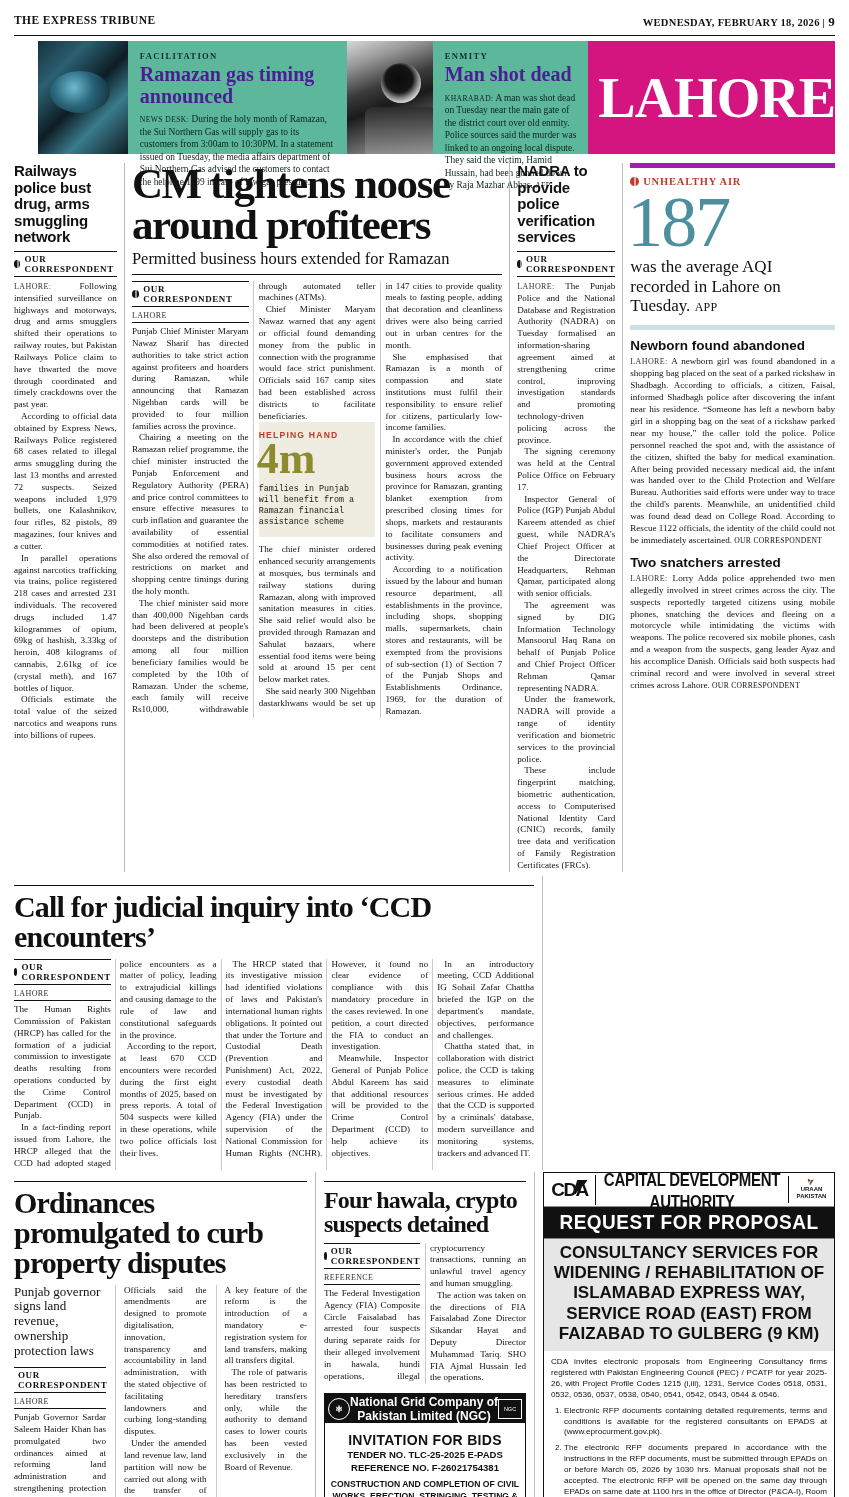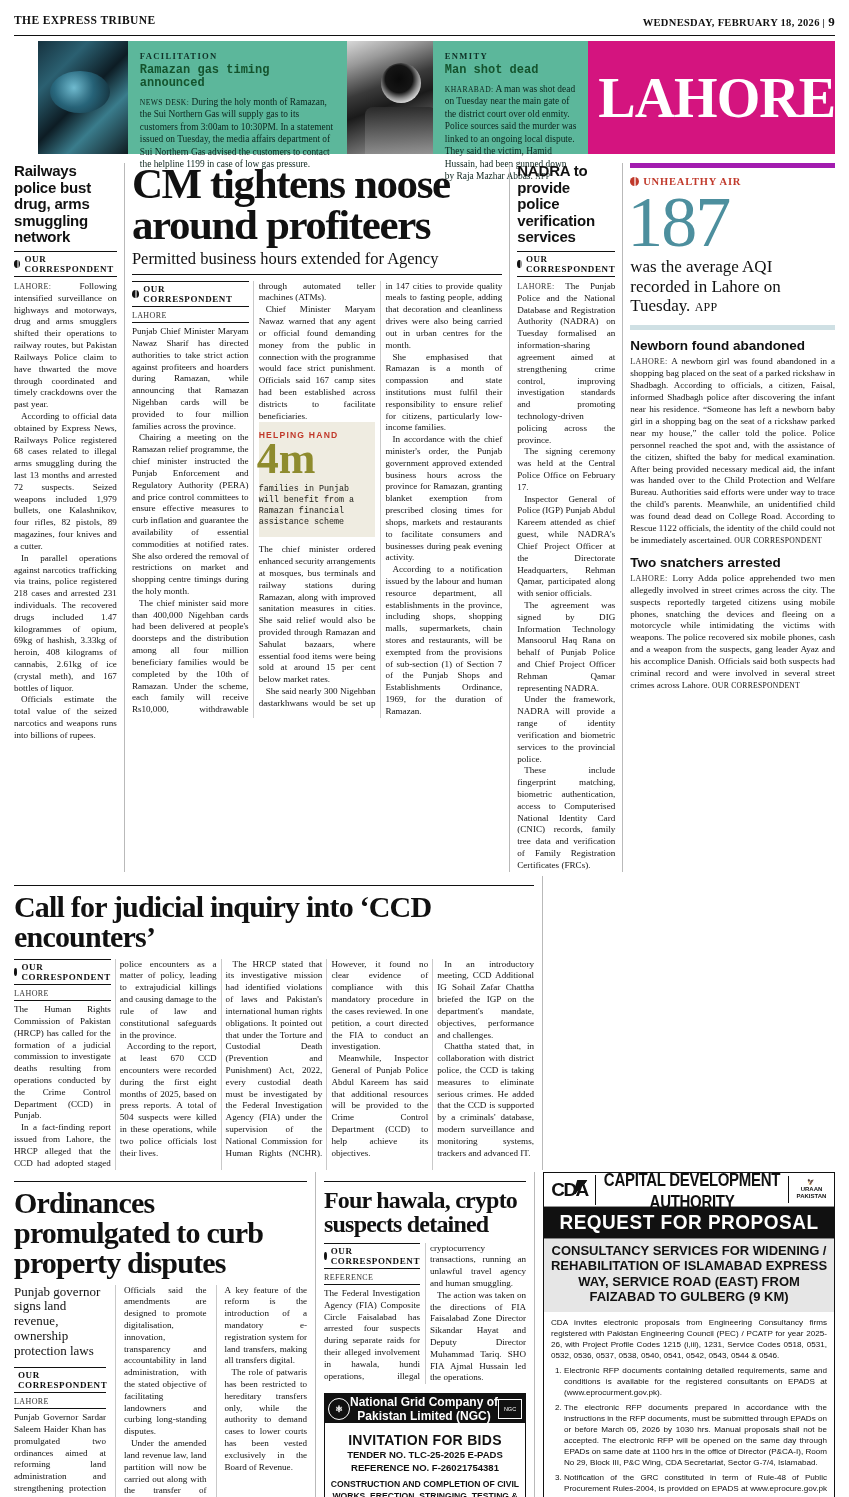--- a/index.html
+++ b/index.html
@@ -26,22 +26,22 @@
   .ban-photo { width:110px; background:
       linear-gradient(135deg,#16323f 0%,#2b6071 25%,#0d1c24 50%,#3a7c8c 70%,#101c21 100%);
     position:relative; overflow:hidden; }
   .ban-photo::after{content:"";position:absolute;left:12px;top:30px;width:60px;height:42px;
     border-radius:50%;background:radial-gradient(circle at 40% 40%,#7fd2e8 0%,#2a6d84 45%,#0b1a22 100%);opacity:.85;}
   .ban-green { background:#5cb79b; color:#0d2b23; padding:10px 12px 8px 12px; }
   .ban-green.a { width:263px; }
   .ban-green.b { width:185px; }
   .ban-kicker { font-family:"Liberation Serif",serif; font-size:8.6px; letter-spacing:1.3px;
     font-weight:700; color:#0e3027; margin-bottom:3px; }
-  .ban-head { font-family:Liberation Mono, monospace; font-weight:700; font-size:12px;
-    line-height:1.08; color:#14532d; margin-bottom:6px; }
+  .ban-head { font-family:Liberation Serif, serif; font-weight:700; font-size:20px;
+    line-height:1.08; color:#4c1d95; margin-bottom:6px; }
   .ban-body { font-size:9.4px; line-height:1.33; color:#0c241d; }
   .ban-body .dateline { font-variant:small-caps; font-size:7.6px; letter-spacing:.4px; }
   .ban-gun { width:105px; background:
      linear-gradient(160deg,#d8d8d8 0%,#9a9a9a 18%,#3a3a3a 40%,#1a1a1a 55%,#6e6e6e 80%,#cfcfcf 100%); position:relative; overflow:hidden;}
   .ban-gun::before{content:"";position:absolute;left:34px;top:22px;width:40px;height:40px;border-radius:50%;
     background:radial-gradient(circle at 45% 40%,#0a0a0a 0%,#151515 42%,#8e8e8e 60%,#eee 78%,#5a5a5a 100%);}
   .ban-gun::after{content:"";position:absolute;left:18px;top:66px;width:72px;height:48px;
     background:linear-gradient(180deg,#2c2c2c,#8f8f8f);border-radius:8px 8px 0 0;opacity:.9;}
   .ban-lahore { flex:1; background:#d4147f; color:#fff; display:flex; align-items:center;
     justify-content:flex-start; padding-left:10px; }
@@ -116,21 +116,21 @@
     border-right:1.2px solid #111; letter-spacing:-1.5px; position:relative; overflow:hidden;}
   .cda-mark::after{content:"";position:absolute;right:2px;top:5px;width:18px;height:14px;
     background:linear-gradient(120deg,#111 40%,transparent 41%); transform:skewX(-18deg);}
   .cda-title { flex:1; text-align:center; font-family:"Liberation Sans",sans-serif; font-weight:700;
     font-size:15px; letter-spacing:-.3px; transform:scaleY(1.25); }
   .urdu-mark { width:46px; border-left:1.2px solid #111; font-family:"Liberation Sans",sans-serif;
     font-weight:700; font-size:6px; text-align:center; line-height:1.2; padding:3px 1px; }
   .rfp-bar { background:#111; color:#fff; text-align:center; font-family:"Liberation Sans",sans-serif;
     font-weight:700; font-size:19px; letter-spacing:.5px; padding:3px 0 4px 0; transform:scaleY(1.1);}
   .ad-subject { background:#e6e6e6; text-align:center; font-family:"Liberation Sans",sans-serif;
-    font-weight:700; font-size:13px; line-height:1.2; padding:6px 6px 7px 6px; }
+    font-weight:700; font-size:17px; line-height:1.2; padding:6px 6px 7px 6px; }
   .ad-body { padding:6px 7px 4px 7px; font-family:"Liberation Sans",sans-serif; font-size:8.1px;
     line-height:1.35; text-align:justify; }
   .ad-body ol { margin:0; padding-left:13px; }
   .ad-body ol li { margin-bottom:4.5px; }
   .ad-body p.lead { margin-bottom:4.5px; }
 
   
   .ngc-head { background:#111; color:#fff; display:flex; align-items:center; padding:2px 3px; }
   .ngc-badge { width:22px;height:22px;border-radius:50%;border:1.5px solid #fff;
     display:flex;align-items:center;justify-content:center;font-size:9px;font-weight:700;
@@ -196,21 +196,21 @@
         <span class="dl">LAHORE:</span>
         <span>Following intensified surveillance on highways and motorways, drug and arms smugglers shifted their operations to railway routes, but Pakistan Railways Police claim to have thwarted the move through coordinated and timely crackdowns over the past year.</span>
       </p>
       <p class="body">According to official data obtained by Express News, Railways Police registered 68 cases related to illegal arms smuggling during the last 13 months and arrested 72 suspects. Seized weapons included 1,979 bullets, one Kalashnikov, four rifles, 82 pistols, 89 magazines, four knives and a cutter.</p>
       <p class="body">In parallel operations against narcotics trafficking via trains, police registered 218 cases and arrested 231 individuals. The recovered drugs included 1.47 kilogrammes of opium, 69kg of hashish, 3.33kg of heroin, 408 kilograms of cannabis, 2.61kg of ice (crystal meth), and 167 bottles of liquor.</p>
       <p class="body">Officials estimate the total value of the seized narcotics and weapons runs into billions of rupees.</p>
     </div>
 
     <div class="col c-mid rule-r">
       <h1 class="bigheadline">CM tightens noose around profiteers</h1>
-      <div class="subdeck">Permitted business hours extended for Agency</div>
+      <div class="subdeck">Permitted business hours extended for Ramazan</div>
 
       <div class="cols3">
         <div class="byline">
           <span class="globe"></span>
           <span>OUR CORRESPONDENT</span>
         </div>
         <div class="dl" style="margin-bottom:3px;border-bottom:1px solid #111;padding-bottom:2px;">LAHORE</div>
         <p class="body">Punjab Chief Minister Maryam Nawaz Sharif has directed authorities to take strict action against profiteers and hoarders during Ramazan, while announcing that Ramazan Nigehban cards will be provided to four million families across the province.</p>
         <p class="body">Chairing a meeting on the Ramazan relief programme, the chief minister instructed the Punjab Enforcement and Regulatory Authority (PERA) and price control committees to ensure effective measures to curb inflation and guarantee the availability of essential commodities at notified rates. She also ordered the removal of restrictions on market and shopping centre timings during the holy month.</p>
         <p class="body">The chief minister said more than 400,000 Nigehban cards had been delivered at people's doorsteps and the distribution among all four million beneficiary families would be completed by the 10th of Ramazan. Under the scheme, each family will receive Rs10,000, withdrawable through automated teller machines (ATMs).</p>
@@ -365,21 +365,21 @@
           <div class="urdu-mark">
             <div>🦅</div>
             <span>URAAN PAKISTAN</span>
           </div>
         </div>
         <div class="rfp-bar">REQUEST FOR PROPOSAL</div>
         <div class="ad-subject">CONSULTANCY SERVICES FOR WIDENING / REHABILITATION OF ISLAMABAD EXPRESS WAY, SERVICE ROAD (EAST) FROM FAIZABAD TO GULBERG (9 KM)</div>
         <div class="ad-body">
           <p class="lead">CDA invites electronic proposals from Engineering Consultancy firms registered with Pakistan Engineering Council (PEC) / PCATP for year 2025-26, with Project Profile Codes 1215 (i,iii), 1231, Service Codes 0518, 0531, 0532, 0536, 0537, 0538, 0540, 0541, 0542, 0543, 0544 &amp; 0546.</p>
           <ol>
-            <li>Electronic RFP documents containing detailed requirements, same and conditions is available for the registered consultants on EPADS at (www.eprocurment.gov.pk).</li>
+            <li>Electronic RFP documents containing detailed requirements, terms and conditions is available for the registered consultants on EPADS at (www.eprocurment.gov.pk).</li>
             <li>The electronic RFP documents prepared in accordance with the instructions in the RFP documents, must be submitted through EPADs on or before March 05, 2026 by 1030 hrs. Manual proposals shall not be accepted. The electronic RFP will be opened on the same day through EPADs on same date at 1100 hrs in the office of Director (P&amp;CA-I), Room No 29, Block III, P&amp;C Wing, CDA Secretariat, Sector G-7/4, Islamabad.</li>
             <li>Notification of the GRC constituted in term of Rule-48 of Public Procurement Rules-2004, is provided on EPADS at www.eprocure.gov.pk and www.ppra.gov.pk.</li>
 
           </ol>
         </div>
 
       </div>
 
     </div>
   </div>

